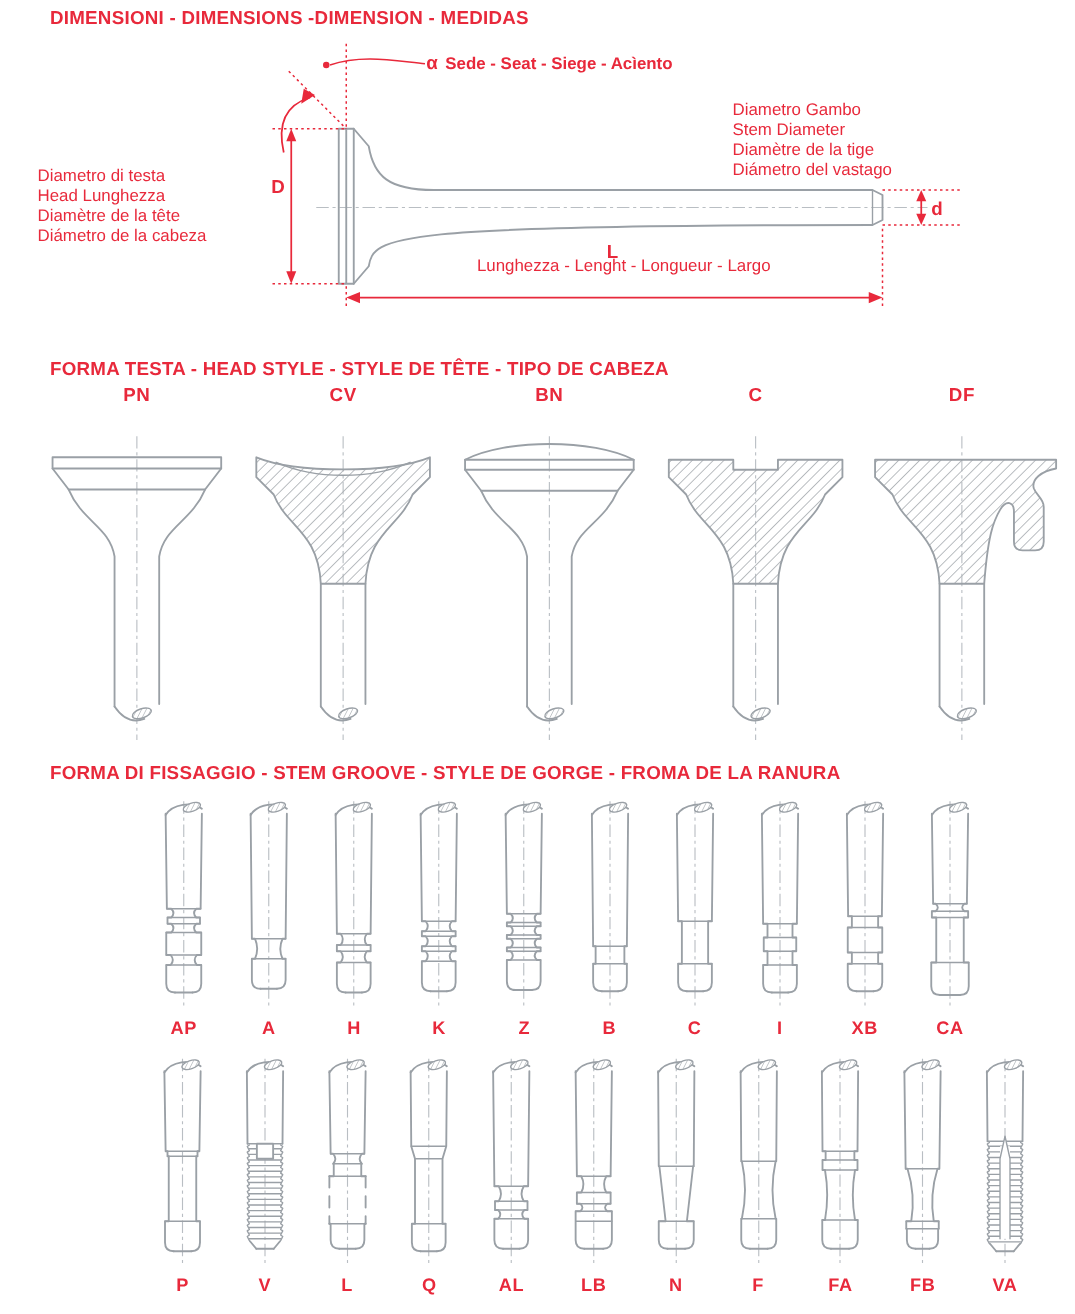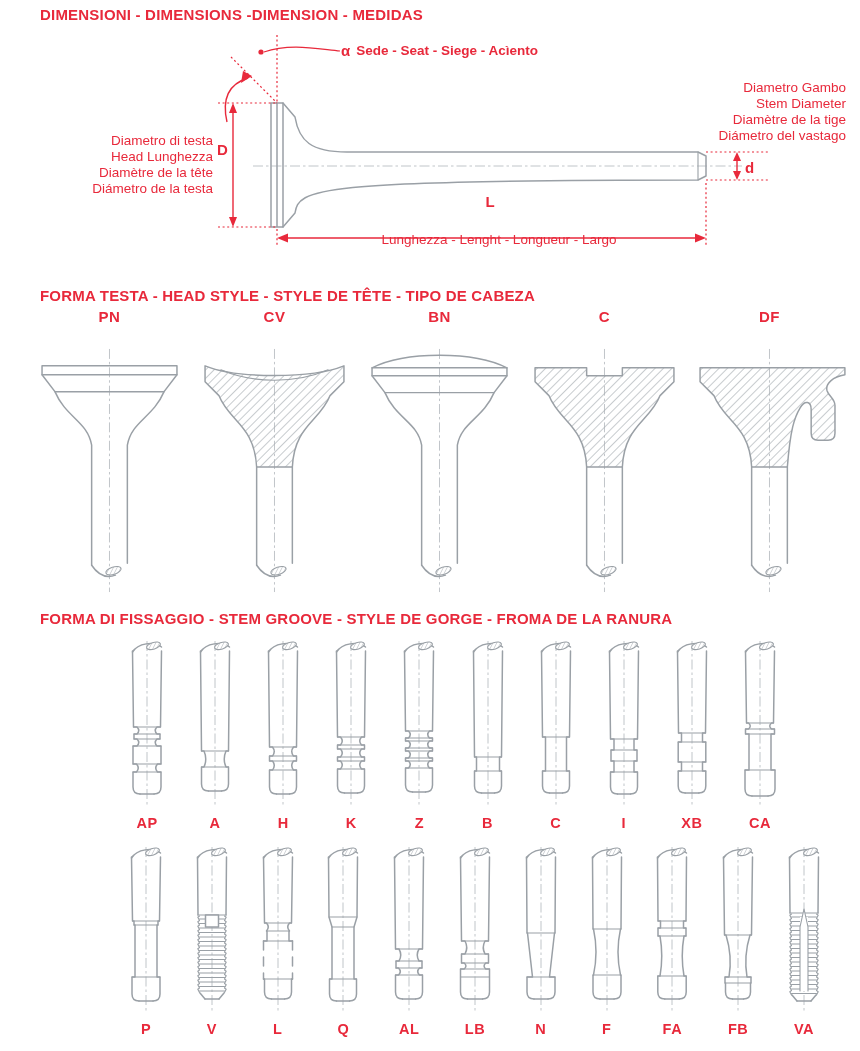--- a/index.html
+++ b/index.html
@@ -20,21 +20,21 @@
   .rfill{fill:#e8293b;stroke:none;}
   
   .head-row{position:absolute;left:27px;top:308px;width:825px;display:flex;}
   .head-col{width:165px;display:flex;flex-direction:column;align-items:center;gap:19px;}
   .head-col .code{font-size:15px;margin-bottom:2px;}
   .stem-row{position:absolute;display:flex;justify-content:space-between;}
   #stem-row-1{left:126px;top:639px;width:655px;}
   #stem-row-2{left:125px;top:845px;width:700px;}
   .stem-col{width:42px;display:flex;flex-direction:column;align-items:center;}
   .stem-col .code{margin-top:4px;width:100%;}
-  .lbl-block{position:absolute;text-align:right;}
+  .lbl-block{position:absolute;}
 </style>
 </head>
 <body>
 
 <div id="page">
 
   <div class="sec-title" style="left:40px;top:6px;">DIMENSIONI - DIMENSIONS -DIMENSION - MEDIDAS</div>
 
   <div class="abs" style="left:0;top:25px;width:860px;height:250px;">
     <svg width="860" height="250" viewBox="0 0 860 250">
@@ -77,34 +77,34 @@
 
     <div class="abs" style="left:341px;top:17px;display:flex;align-items:center;">
       <span class="rsym">α</span>
       <span class="rtxt" style="margin-left:6px;font-weight:bold;">Sede - Seat - Siege - Acìento</span>
     </div>
 
     <div class="lbl-block rtxt" style="left:30px;top:108px;width:183px;">
       <div>Diametro di testa</div>
       <div>Head Lunghezza</div>
       <div>Diamètre de la tête</div>
-      <div>Diámetro de la testa</div>
+      <div>Diámetro de la cabeza</div>
     </div>
     <div class="abs rsym" style="left:217px;top:116px;">D</div>
 
     <div class="lbl-block rtxt" style="left:586px;top:55px;width:260px;">
       <div>Diametro Gambo</div>
       <div>Stem Diameter</div>
       <div>Diamètre de la tige</div>
       <div>Diámetro del vastago</div>
     </div>
     <div class="abs rsym" style="left:745px;top:134px;">d</div>
 
     <div class="abs rsym" style="left:470px;top:168px;width:40px;text-align:center;">L</div>
-    <div class="abs rtxt" style="left:344px;top:207px;width:310px;text-align:center;">Lunghezza - Lenght - Longueur - Largo</div>
+    <div class="abs rtxt" style="left:344px;top:180px;width:310px;text-align:center;">Lunghezza - Lenght - Longueur - Largo</div>
   </div>
 
   <div class="sec-title" style="left:40px;top:287px;">FORMA TESTA - HEAD STYLE - STYLE DE TÊTE - TIPO DE CABEZA</div>
 
   <div class="head-row">
     <div class="head-col">
       <span class="code">PN</span>
       <svg width="159" height="250" viewBox="0 0 160 252">
         <line class="cl" x1="80" y1="3" x2="80" y2="248"></line>
         <path class="st" fill="none" d="M12,20 H148 V29 H12 Z"></path>

